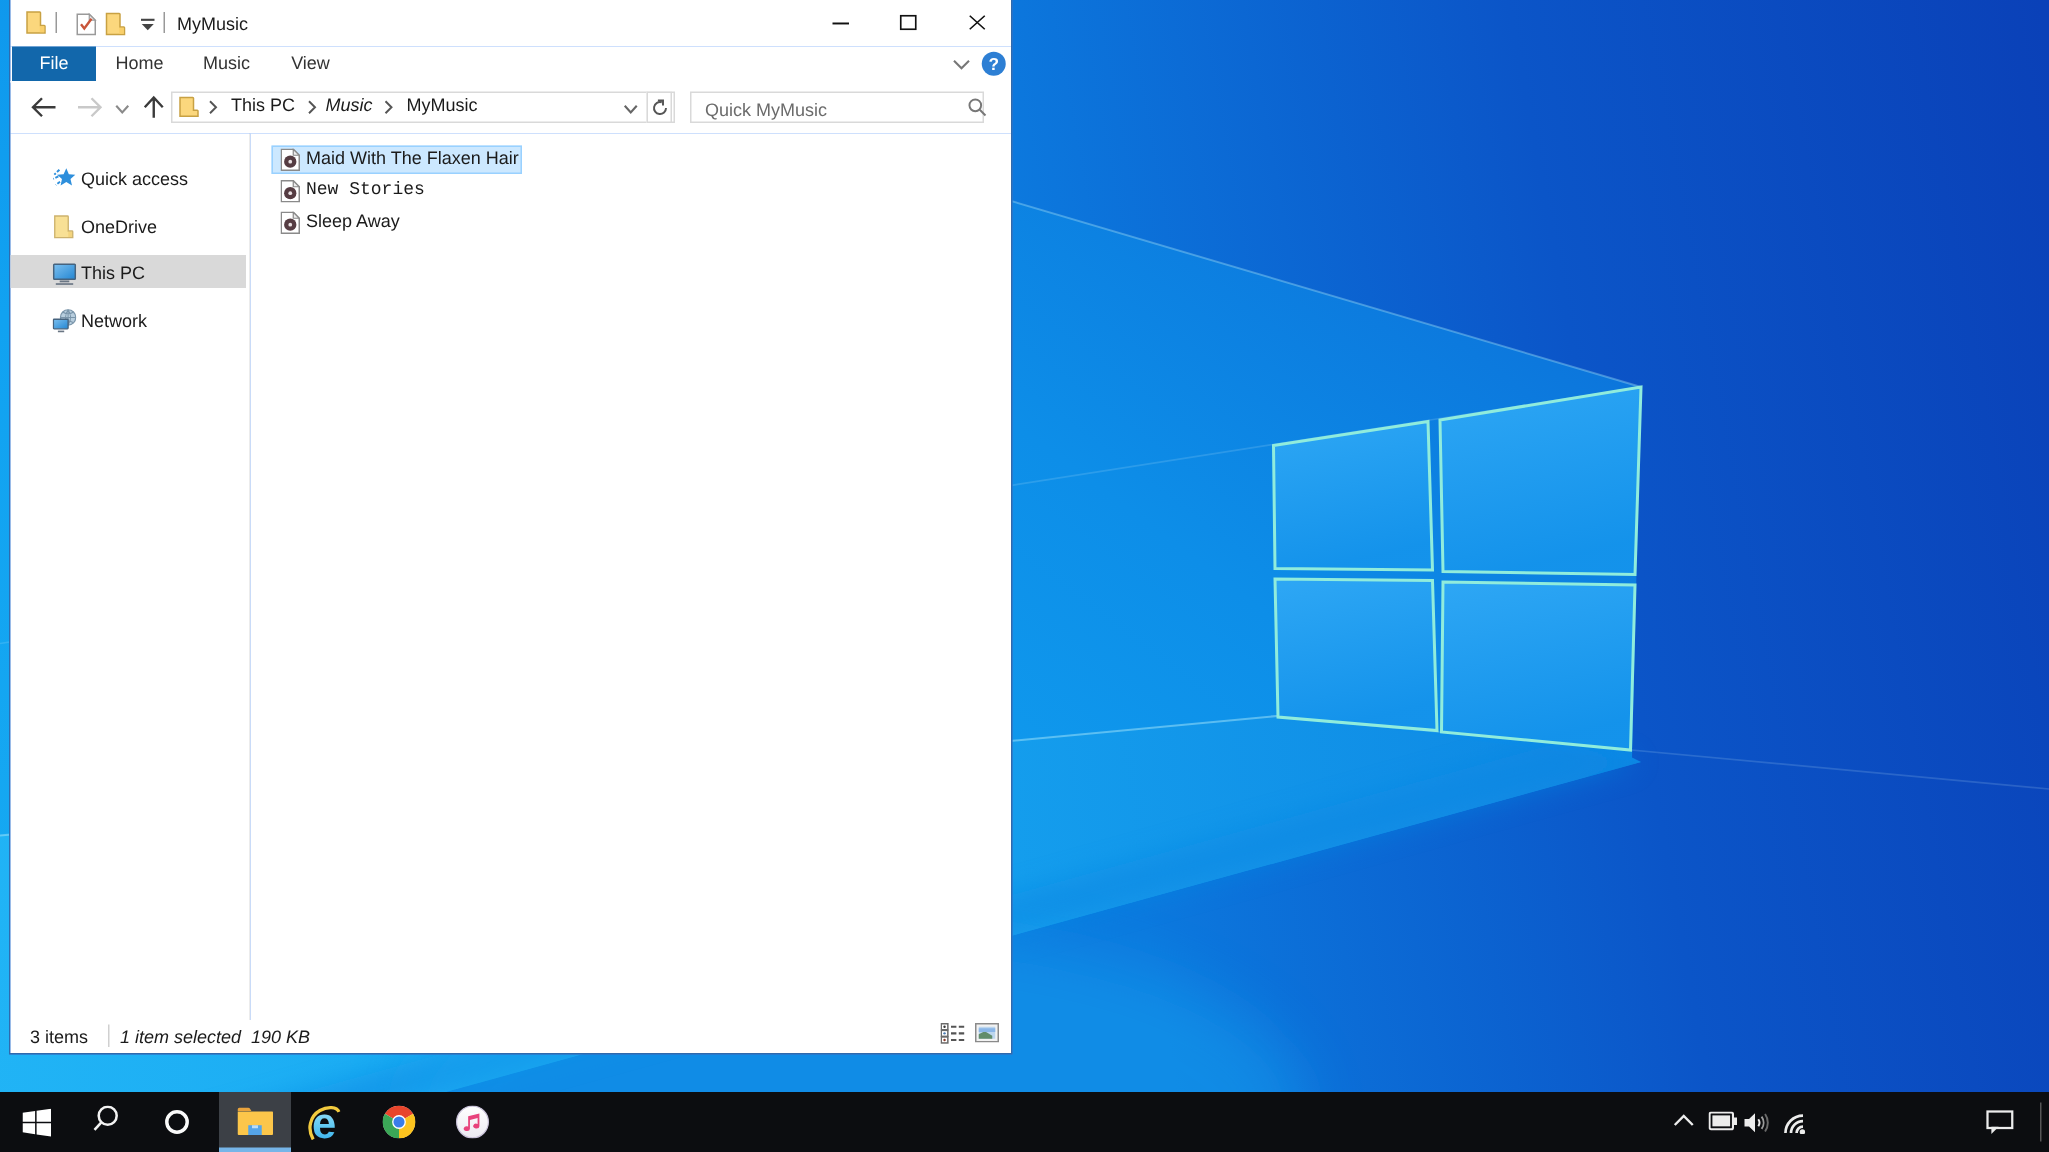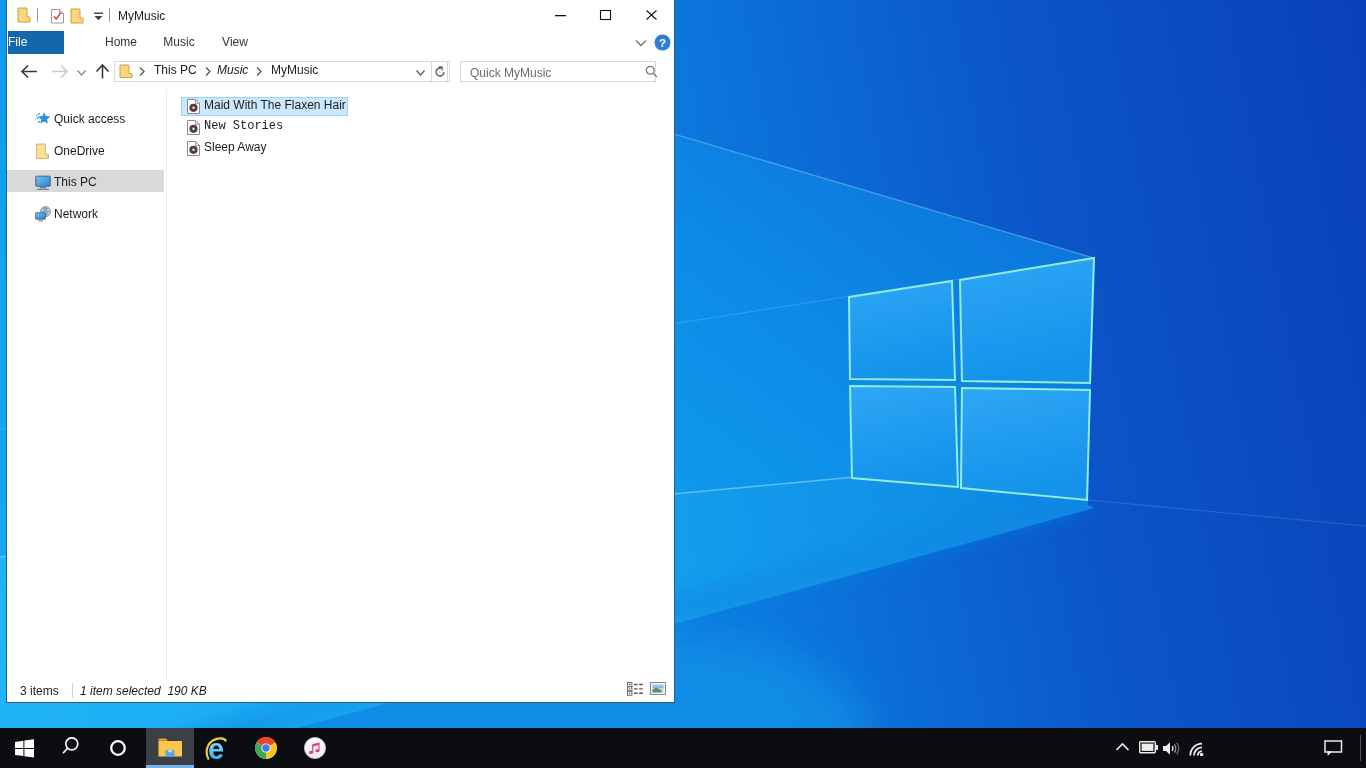--- a/index.html
+++ b/index.html
@@ -1,33 +1,33 @@
 <!DOCTYPE html>
 <html><head>
 <meta charset="utf-8">
 <style>
   html,body{margin:0;padding:0;}
   body{width:1366px;height:768px;overflow:hidden;position:relative;
        font-family:"Liberation Sans",sans-serif;-webkit-font-smoothing:antialiased;}
   .abs{position:absolute;}
   #wall{position:absolute;left:0;top:0;width:1366px;height:768px;}
   
-  #win{position:absolute;left:6px;top:0;width:669px;height:703px;background:#14532d;
+  #win{position:absolute;left:6px;top:0;width:669px;height:703px;background:#3b82f6;
        border:1px solid rgba(45,100,155,.8);border-top:none;box-sizing:border-box;
        font-size:12px;color:#1b1b1b;}
   
   #title{position:absolute;left:0;top:0;width:100%;height:31px;background:#fff;}
   .qsep{position:absolute;top:8px;width:1px;height:14px;background:#999;}
   #titletext{position:absolute;left:111px;top:9px;font-size:12px;color:#1b1b1b;}
   .winbtn{position:absolute;top:0;width:45px;height:30px;}
   
   #tabs{position:absolute;left:0;top:31px;width:100%;height:23px;border-bottom:1px solid #e3e3e3;background:#fff;}
   #filetab{position:absolute;left:1px;top:0;width:56px;height:23px;background:#1267ab;color:#fff;
-           line-height:23px;font-size:12px;}
-  .tab{position:absolute;top:0;height:23px;line-height:23px;font-size:12px;color:#333;margin-left:28px;}
+           text-align:center;line-height:23px;font-size:12px;}
+  .tab{position:absolute;top:0;height:23px;line-height:23px;font-size:12px;color:#333;}
   
   #addr{position:absolute;left:0;top:54px;width:100%;height:35px;background:#fff;}
   .box{position:absolute;border:1px solid #d9d9d9;background:#fff;box-sizing:border-box;}
   .crumb{position:absolute;top:0;line-height:22px;font-size:12px;color:#1b1b1b;}
   
   #navpane{position:absolute;left:0;top:89px;width:159px;height:591px;background:#fff;}
   #navsep{position:absolute;left:159px;top:89px;width:1px;height:591px;background:#ececec;}
   .navlbl{position:absolute;left:47px;top:4px;font-size:12px;color:#1b1b1b;}
   .navico{position:absolute;left:28px;top:3px;width:16px;height:16px;}
   #files{position:absolute;left:160px;top:89px;right:0;bottom:22px;background:#fff;}

